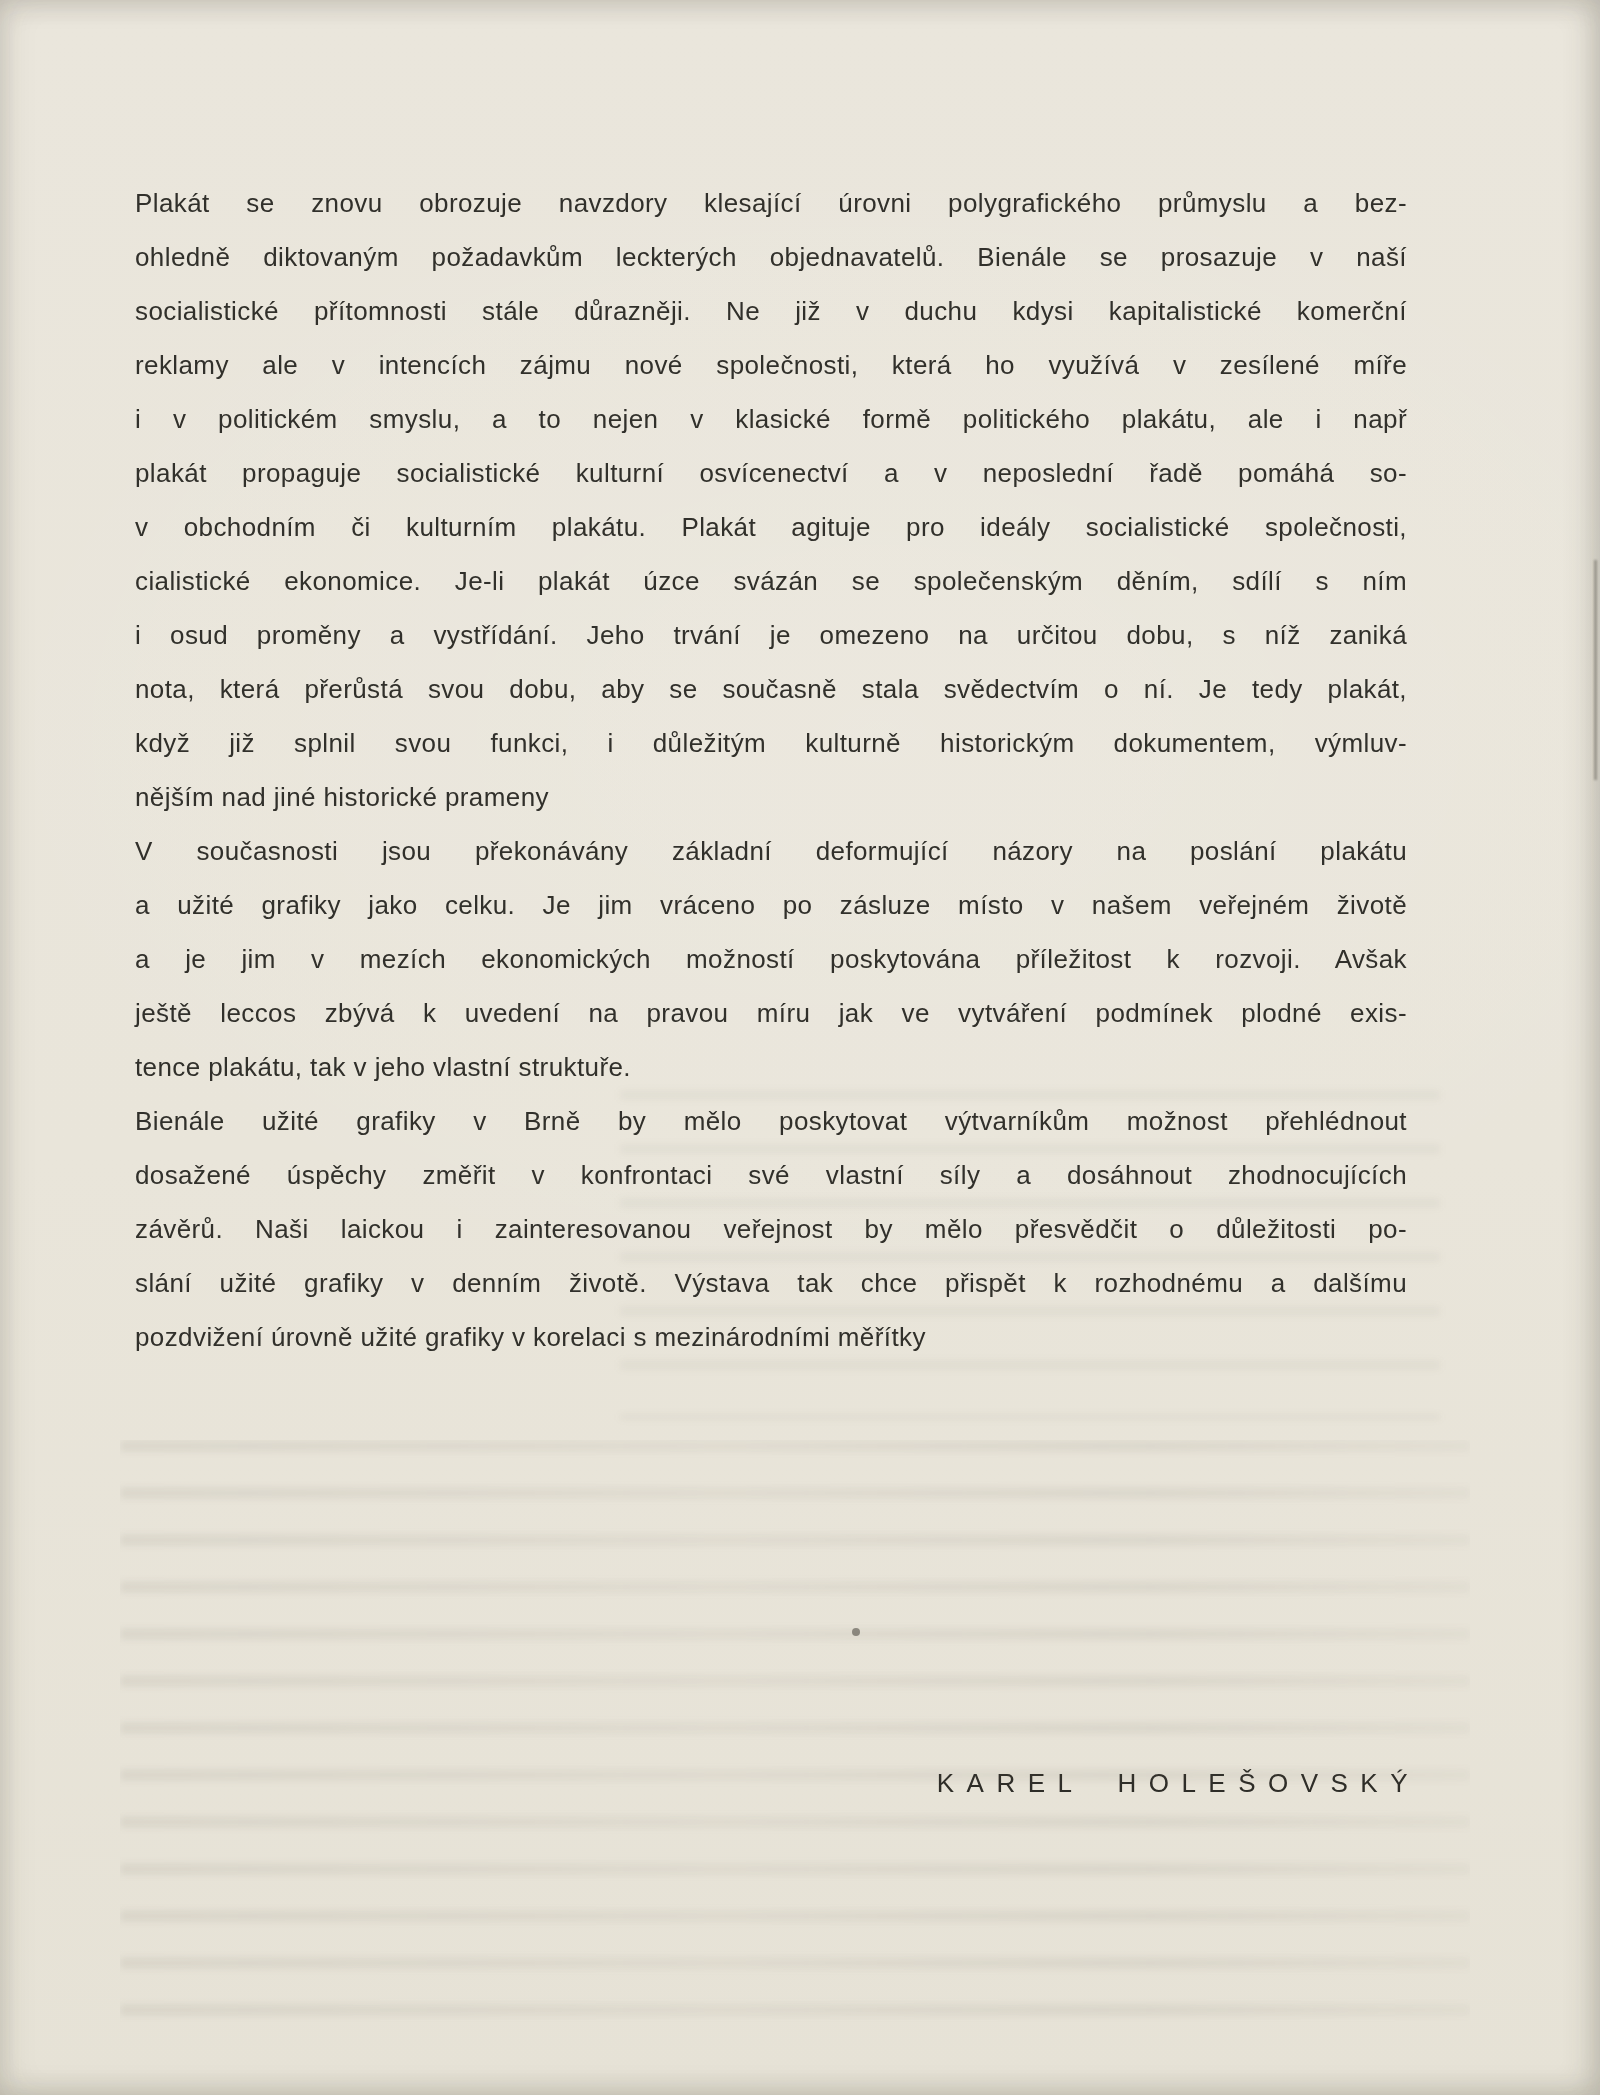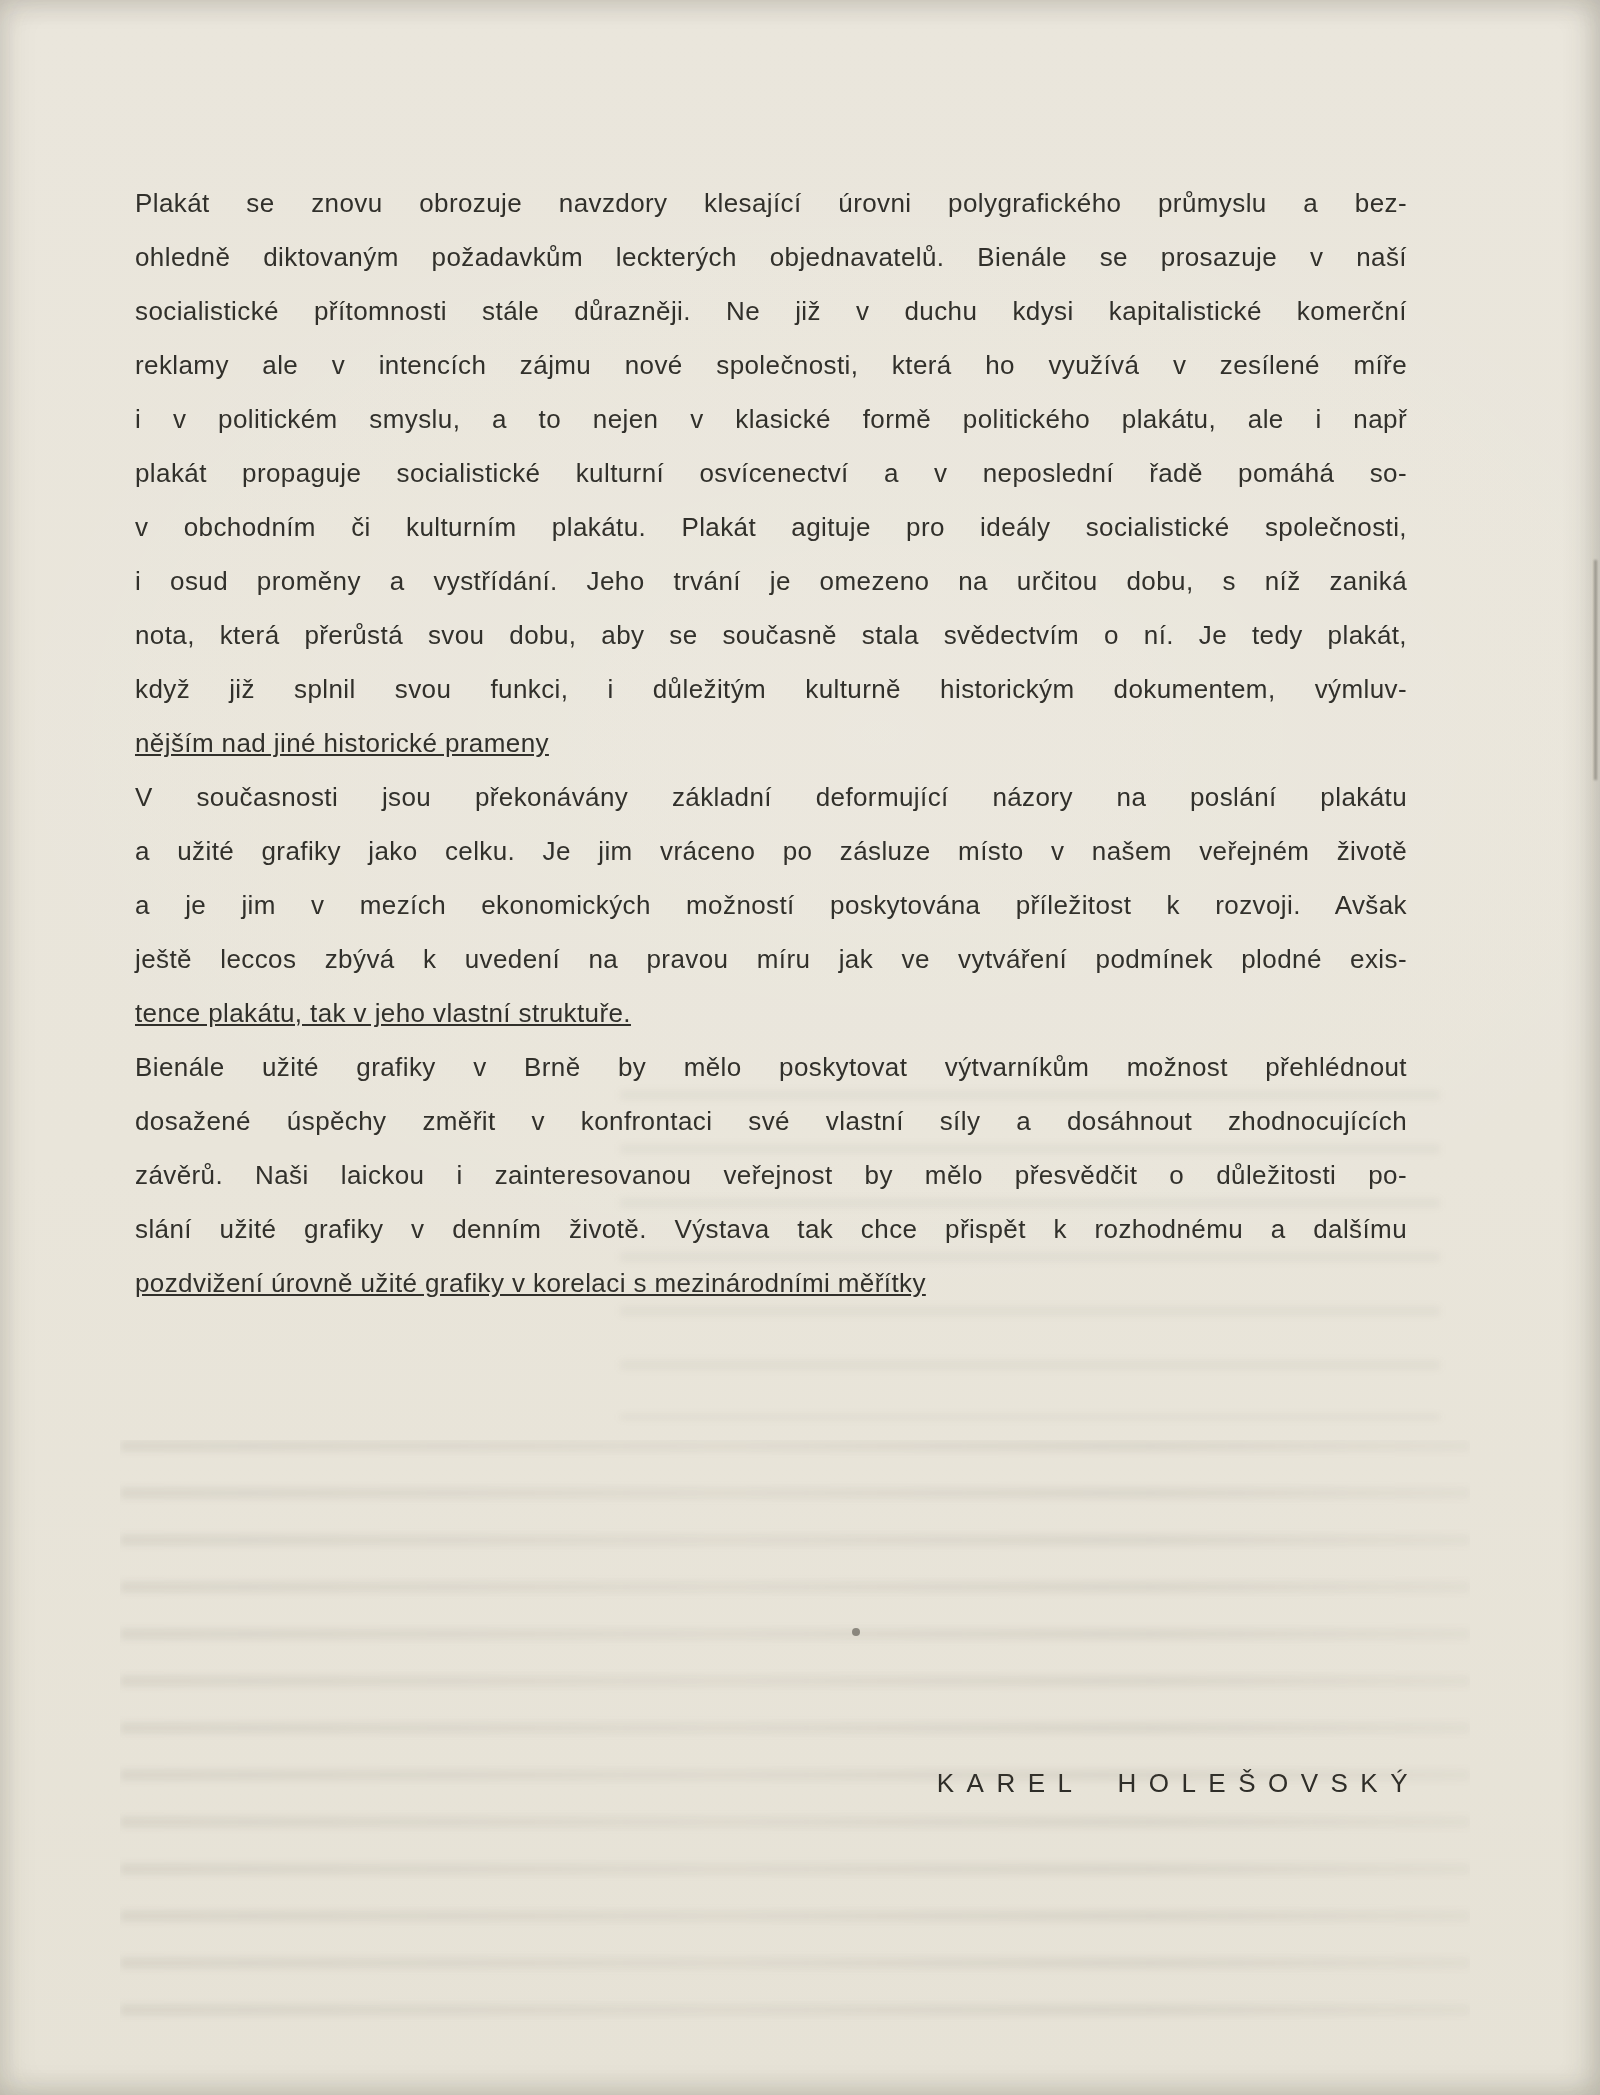--- a/index.html
+++ b/index.html
@@ -35,21 +35,20 @@
   }
   .paragraph { margin: 0; }
   .line {
     text-align: justify;
     text-align-last: justify;
     white-space: normal;
   }
   .line.last {
     text-align: justify;
     text-align-last: left;
-    text-decoration: underline;
   }
   .signature {
     position: absolute;
     top: 1768px;
     left: 135px;
     width: 1285px;
     text-align: right;
     font-size: 26px;
     letter-spacing: 0.48em;
     word-spacing: 0.55em;
@@ -120,20 +119,21 @@
   <div class="text-block">
 
   <div class="paragraph">
         <div class="line">Plakát se znovu obrozuje navzdory klesající úrovni polygrafického průmyslu a bez-</div>
         <div class="line">ohledně diktovaným požadavkům leckterých objednavatelů. Bienále se prosazuje v naší</div>
         <div class="line">socialistické přítomnosti stále důrazněji. Ne již v duchu kdysi kapitalistické komerční</div>
         <div class="line">reklamy ale v intencích zájmu nové společnosti, která ho využívá v zesílené míře</div>
         <div class="line">i v politickém smyslu, a to nejen v klasické formě politického plakátu, ale i např</div>
         <div class="line">plakát propaguje socialistické kulturní osvícenectví a v neposlední řadě pomáhá so-</div>
         <div class="line">v obchodním či kulturním plakátu. Plakát agituje pro ideály socialistické společnosti,</div>
+        <div class="line">cialistické ekonomice. Je-li plakát úzce svázán se společenským děním, sdílí s ním</div>
         <div class="line">i osud proměny a vystřídání. Jeho trvání je omezeno na určitou dobu, s níž zaniká</div>
         <div class="line">nota, která přerůstá svou dobu, aby se současně stala svědectvím o ní. Je tedy plakát,</div>
         <div class="line">když již splnil svou funkci, i důležitým kulturně historickým dokumentem, výmluv-</div>
         <div class="line last">nějším nad jiné historické prameny</div>
       </div>
       <div class="paragraph">
         <div class="line">V současnosti jsou překonávány základní deformující názory na poslání plakátu</div>
         <div class="line">a užité grafiky jako celku. Je jim vráceno po zásluze místo v našem veřejném životě</div>
         <div class="line">a je jim v mezích ekonomických možností poskytována příležitost k rozvoji. Avšak</div>
         <div class="line">ještě leccos zbývá k uvedení na pravou míru jak ve vytváření podmínek plodné exis-</div>

